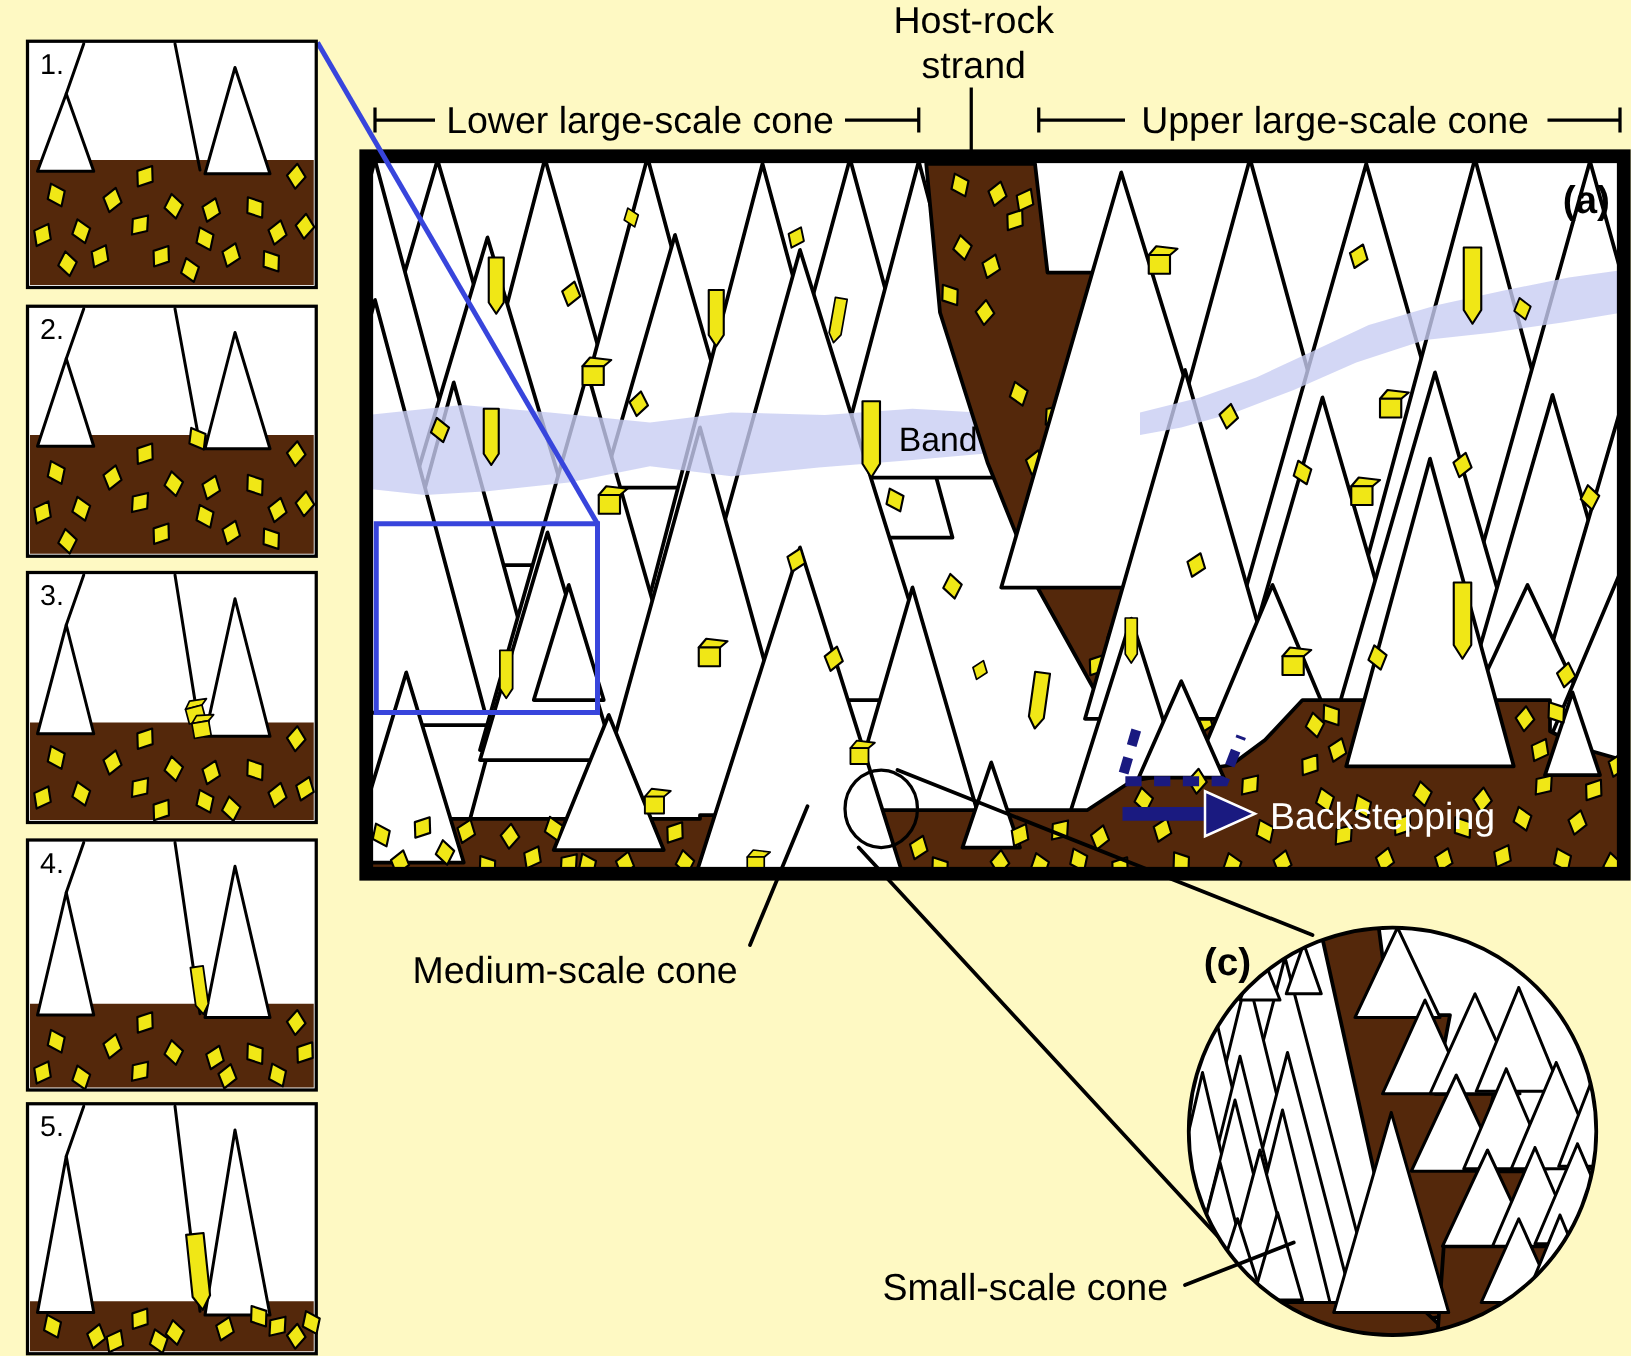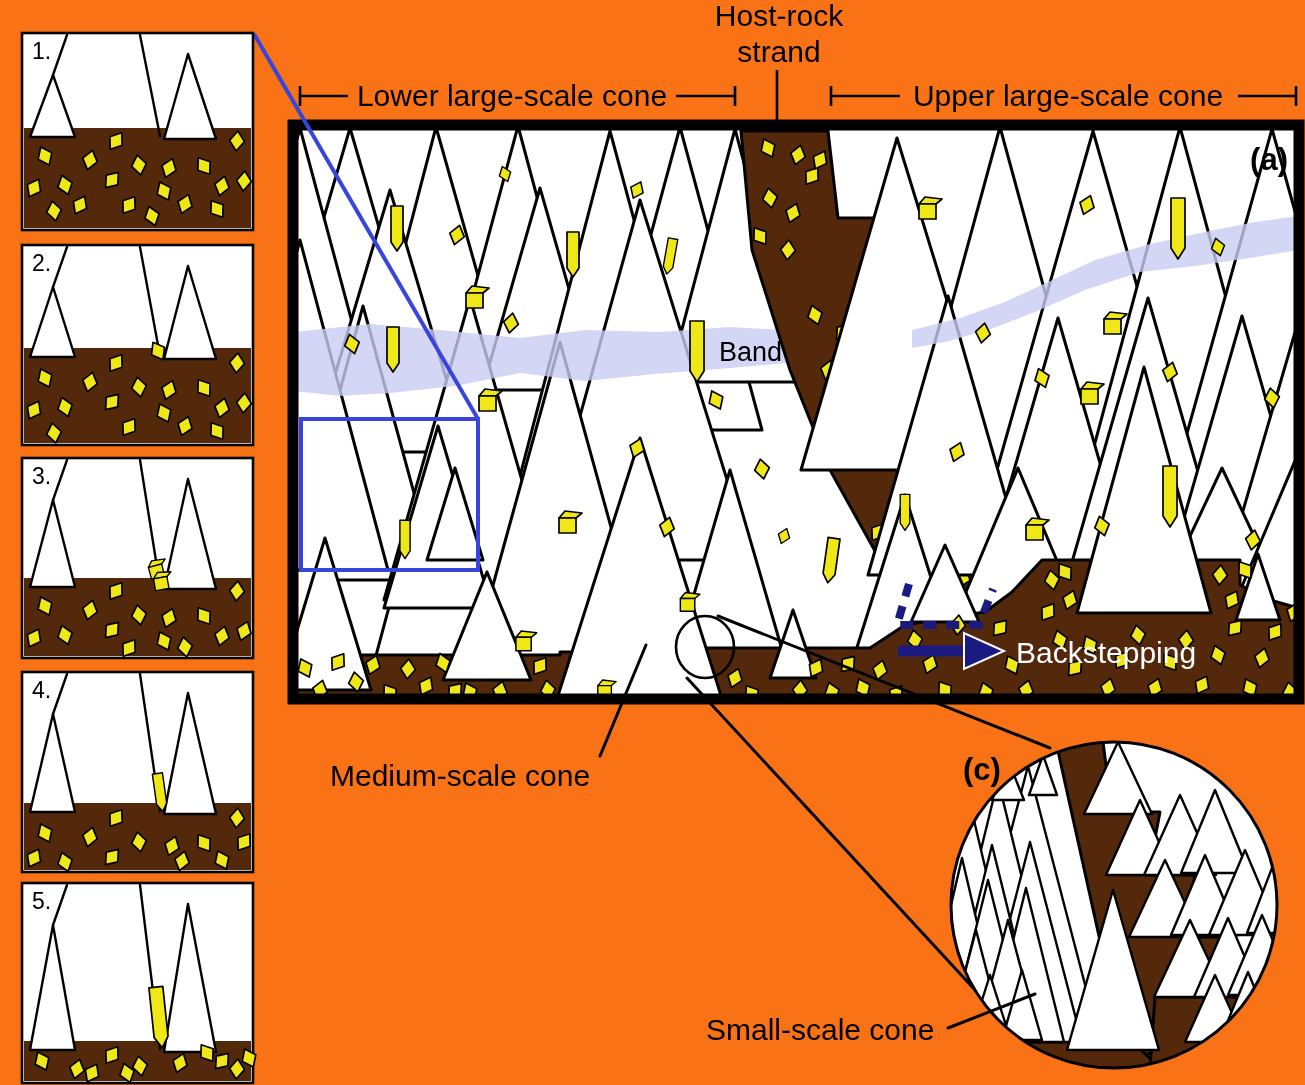--- a/index.html
+++ b/index.html
@@ -1,16 +1,16 @@
 <!DOCTYPE html>
 <html style="--host-rock: #54280B; --crystal-yellow: #F0E716; --band-lavender: #C8CDF3; --callout-blue: #3845DC; --arrow-navy: #1A1A80; --line-black: #000000; --background-white: #FFFFFF;"><head>
 <meta charset="utf-8">
 <style>
   html,body{margin:0;padding:0;background:#fff;}
-  .stage{width:1305px;height:1085px;position:relative;background:#f97316;}
+  .stage{width:1305px;height:1085px;position:relative;background:#fef9c3;}
   svg{display:block;font-family:"Liberation Sans",sans-serif;}
   
   .cone{fill:#fff;stroke:#000;stroke-width:3;stroke-linejoin:round;}
   .cone2{stroke-width:2.4;}
   .ln{stroke:#000;stroke-width:3;fill:none;stroke-linecap:round;}
   .ln2{stroke:#000;stroke-width:2.4;}
   .host{fill:var(--host-rock);stroke:#000;stroke-width:3;stroke-linejoin:round;}
   .hostn{fill:var(--host-rock);stroke:none;}
   .bandp{fill:var(--band-lavender);fill-opacity:.8;stroke:none;}
   .cr{fill:var(--crystal-yellow);stroke:#000;stroke-width:1.7;stroke-linejoin:round;}

